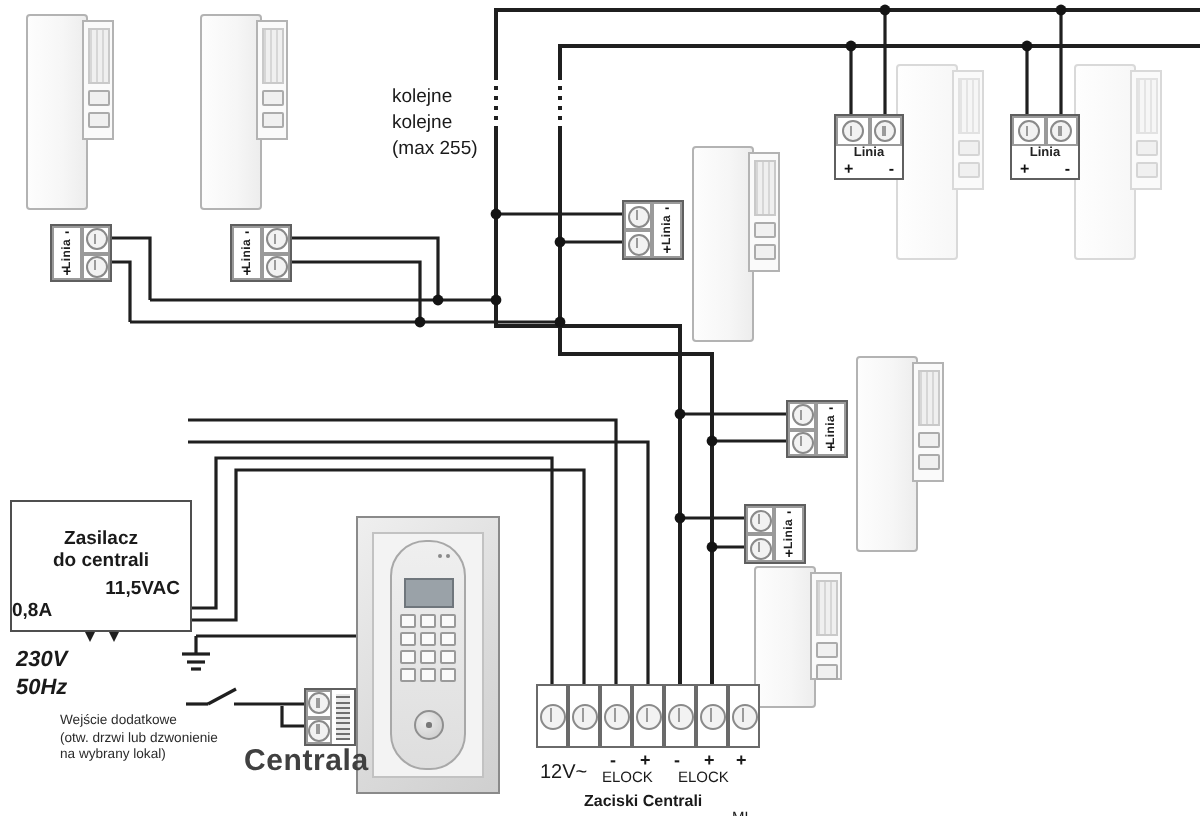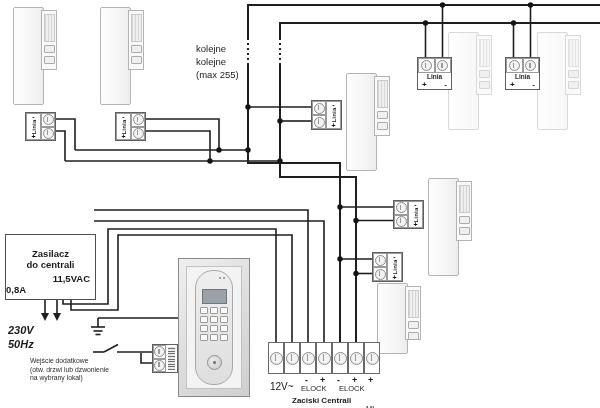--- a/index.html
+++ b/index.html
@@ -321,21 +321,21 @@
           <div class="circ"></div>
         </div>
         <div class="tc">
           <div class="circ"></div>
         </div>
       </div>
     <div class="in-hatch"></div>
   </div>
 
 
-  <div class="box" style="left:5px;top:234px;width:89px;height:64px">
+  <div class="box" style="left:5px;top:250px;width:89px;height:64px">
     <div class="b-title" style="margin-top:13px">Zasilacz</div>
     <div class="b-title">do centrali</div>
     <div class="b-title" style="text-align:right;padding-right:5px;margin-top:3px">11,5VAC</div>
     <div class="b-title" style="text-align:left;padding-right:16px">0,8A</div>
   </div>
 
   <div class="panelstation">
     <div class="ps-inner"></div>
     <div class="ps-oval">
       <div class="ps-dot" style="left:23px"></div>
@@ -393,20 +393,21 @@
     <div>230V</div>
     <div>50Hz</div>
   </div>
 
   <div class="lbl auxnote" style="left:30px;top:357px">
     <div>Wejście dodatkowe</div>
     <div>(otw. drzwi lub dzwonienie</div>
     <div>na wybrany lokal)</div>
   </div>
 
+  <div class="lbl centrala" style="left:122px;top:372px">Centrala</div>
 
   <div class="lbl ts-sign" style="left:305px;top:375px">-</div>
   <div class="lbl ts-sign" style="left:320px;top:375px">+</div>
   <div class="lbl ts-sign" style="left:337px;top:375px">-</div>
   <div class="lbl ts-sign" style="left:352px;top:375px">+</div>
   <div class="lbl ts-sign" style="left:368px;top:375px">+</div>
   <div class="lbl ts-sup" style="left:270px;top:381px">12V~</div>
   <div class="lbl ts-name" style="left:301px;top:384px">ELOCK</div>
   <div class="lbl ts-name" style="left:339px;top:384px">ELOCK</div>
   <div class="lbl ts-name" style="left:366px;top:404px">ML</div>

